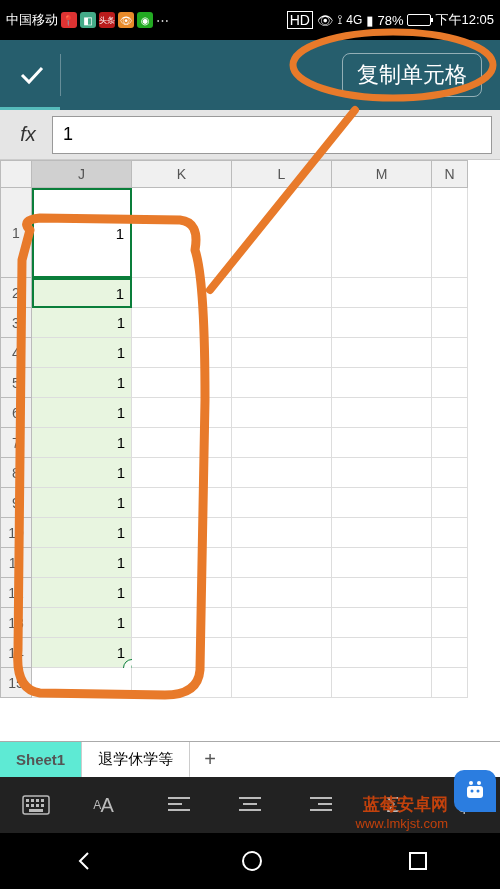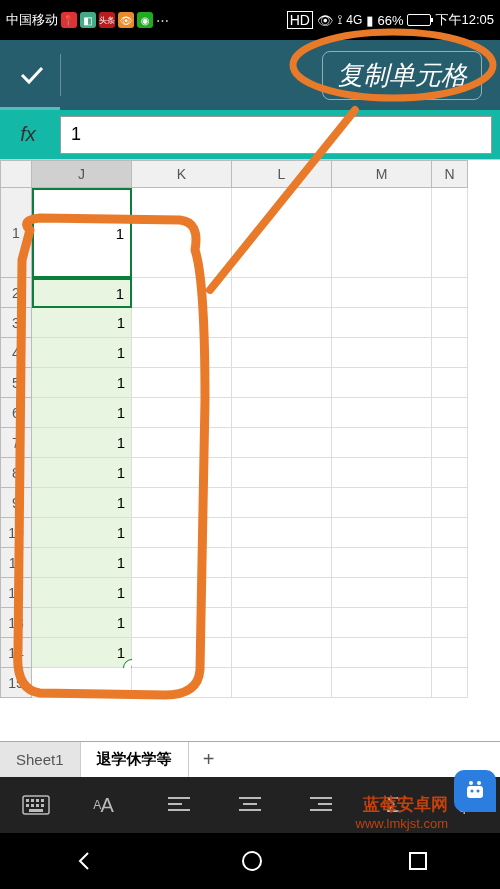--- a/index.html
+++ b/index.html
@@ -15,24 +15,24 @@
 .weibo-icon { background: #e88b2a; }
 .wechat-icon { background: #2a2; }
 .dots { letter-spacing: 1px; }
 .battery-icon { width: 24px; height: 12px; border: 1px solid #fff; border-radius: 2px; position: relative; }
 .battery-icon::after { content: ''; position: absolute; right: -3px; top: 3px; width: 2px; height: 4px; background: #fff; }
 .battery-fill { width: 84%; height: 100%; background: #fff; }
 
 .action-bar { height: 70px; background: #265e6d; display: flex; align-items: center; padding: 0 12px; position: relative; }
 .check-btn { width: 40px; height: 40px; display: flex; align-items: center; justify-content: center; }
 .divider-v { width: 1px; height: 42px; background: rgba(255,255,255,0.3); margin: 0 8px; }
-.copy-btn { position: absolute; right: 18px; color: #fff; font-size: 26px; border: 1px solid rgba(255,255,255,0.5); padding: 6px 14px; border-radius: 8px; font-style: italic; }
+.copy-btn { position: absolute; right: 18px; color: #fff; font-size: 22px; border: 1px solid rgba(255,255,255,0.5); padding: 6px 14px; border-radius: 8px; }
 .progress-line { position: absolute; bottom: 0; left: 0; width: 60px; height: 3px; background: #5bb; }
 
-.formula-bar { height: 50px; display: flex; align-items: center; padding: 6px 8px; gap: 12px; background: #14b8a6; border-bottom: 1px solid #ccc; }
+.formula-bar { height: 50px; display: flex; align-items: center; padding: 6px 8px; gap: 4px; background: #e5e5e5; border-bottom: 1px solid #ccc; }
 .fx-label { font-style: italic; font-size: 20px; color: #333; width: 40px; text-align: center; }
 .formula-input { flex: 1; height: 38px; border: 1px solid #999; padding: 0 10px; font-size: 18px; }
 
 .grid-wrap { position: relative; background: #fff; }
 .col-headers { display: flex; height: 28px; }
 .corner-cell { width: 32px; border: 1px solid #bbb; background: #f0f0f0; }
 .col-h { width: 100px; border: 1px solid #bbb; border-left: none; background: #f0f0f0; display: flex; align-items: center; justify-content: center; font-size: 14px; color: #555; }
 .col-h.sel { background: #d0d0d0; }
 .col-h.last { width: 36px; }
 
@@ -41,22 +41,22 @@
 .row.first { height: 90px; }
 .row-h { width: 32px; border: 1px solid #bbb; border-top: none; background: #f0f0f0; display: flex; align-items: center; justify-content: center; font-size: 14px; color: #555; }
 .cell { width: 100px; border: 1px solid #ddd; border-top: none; border-left: none; display: flex; align-items: center; justify-content: flex-end; padding-right: 6px; font-size: 15px; background: #fff; position: relative; }
 .cell.last { width: 36px; }
 .cell.active { border: 2px solid #0a7e3a; background: #fff; }
 .cell.sel-range { background: #e8f5e0; }
 .cell.sel-range-start { background: #e8f5e0; border: 2px solid #0a7e3a; }
 .fill-handle { position: absolute; width: 18px; height: 18px; border: 1px solid #0a7e3a; border-radius: 50%; background: rgba(255,255,255,0.8); bottom: -10px; right: -10px; display: flex; align-items: center; justify-content: center; font-size: 11px; color: #0a7e3a; }
 
 .sheet-tabs { position: absolute; bottom: 112px; left: 0; right: 0; height: 36px; display: flex; background: #fff; border-top: 1px solid #aaa; }
-.sheet-tab { padding: 0 16px; display: flex; align-items: center; font-size: 15px; color: #555; border-right: 1px solid #ccc; background: #e5e5e5; }
-.sheet-tab.active { background: #fff; font-weight: bold; color: #000; border-bottom: 2px solid #fff; margin-bottom: -1px; }
+.sheet-tab { padding: 0 16px; display: flex; align-items: center; font-size: 15px; color: #555; border-right: 1px solid #ccc; background: #5eead4; font-weight: bold; }
+.sheet-tab.active { background: #fff; font-weight: normal; color: #000; border-bottom: 2px solid #fff; margin-bottom: -1px; }
 .add-tab { width: 40px; display: flex; align-items: center; justify-content: center; font-size: 20px; color: #555; }
 
 .toolbar { position: absolute; bottom: 56px; left: 0; right: 0; height: 56px; background: #222; display: flex; align-items: center; justify-content: space-around; }
 .tool-btn { color: #bbb; font-size: 22px; width: 40px; display: flex; align-items: center; justify-content: center; }
 
 .nav-bar { position: absolute; bottom: 0; left: 0; right: 0; height: 56px; background: #000; display: flex; align-items: center; justify-content: space-around; }
 .nav-btn { color: #fff; display: flex; align-items: center; justify-content: center; }
 
 .annotation-layer { position: absolute; top: 0; left: 0; pointer-events: none; }
 
@@ -77,21 +77,21 @@
     <span class="status-icon weibo-icon">👁</span>
     <span class="status-icon wechat-icon">◉</span>
     <span class="dots">⋯</span>
   </div>
   <div class="status-right">
     <span style="border:1px solid #fff;padding:0 2px;font-size:14px;">HD</span>
     <span>👁</span>
     <span>⟟</span>
     <span style="font-size:12px;">4G</span>
     <span>▮</span>
-    <span>66%</span>
+    <span>78%</span>
     <span class="battery-icon"><span class="battery-fill"></span></span>
     <span>下午12:05</span>
   </div>
 </div>
 
 <div class="action-bar">
   <div class="check-btn">
     <svg width="30" height="30" viewBox="0 0 30 30">
         <path d="M5 15 L12 22 L25 8" stroke="#fff" stroke-width="3" fill="none"></path>
       </svg>

